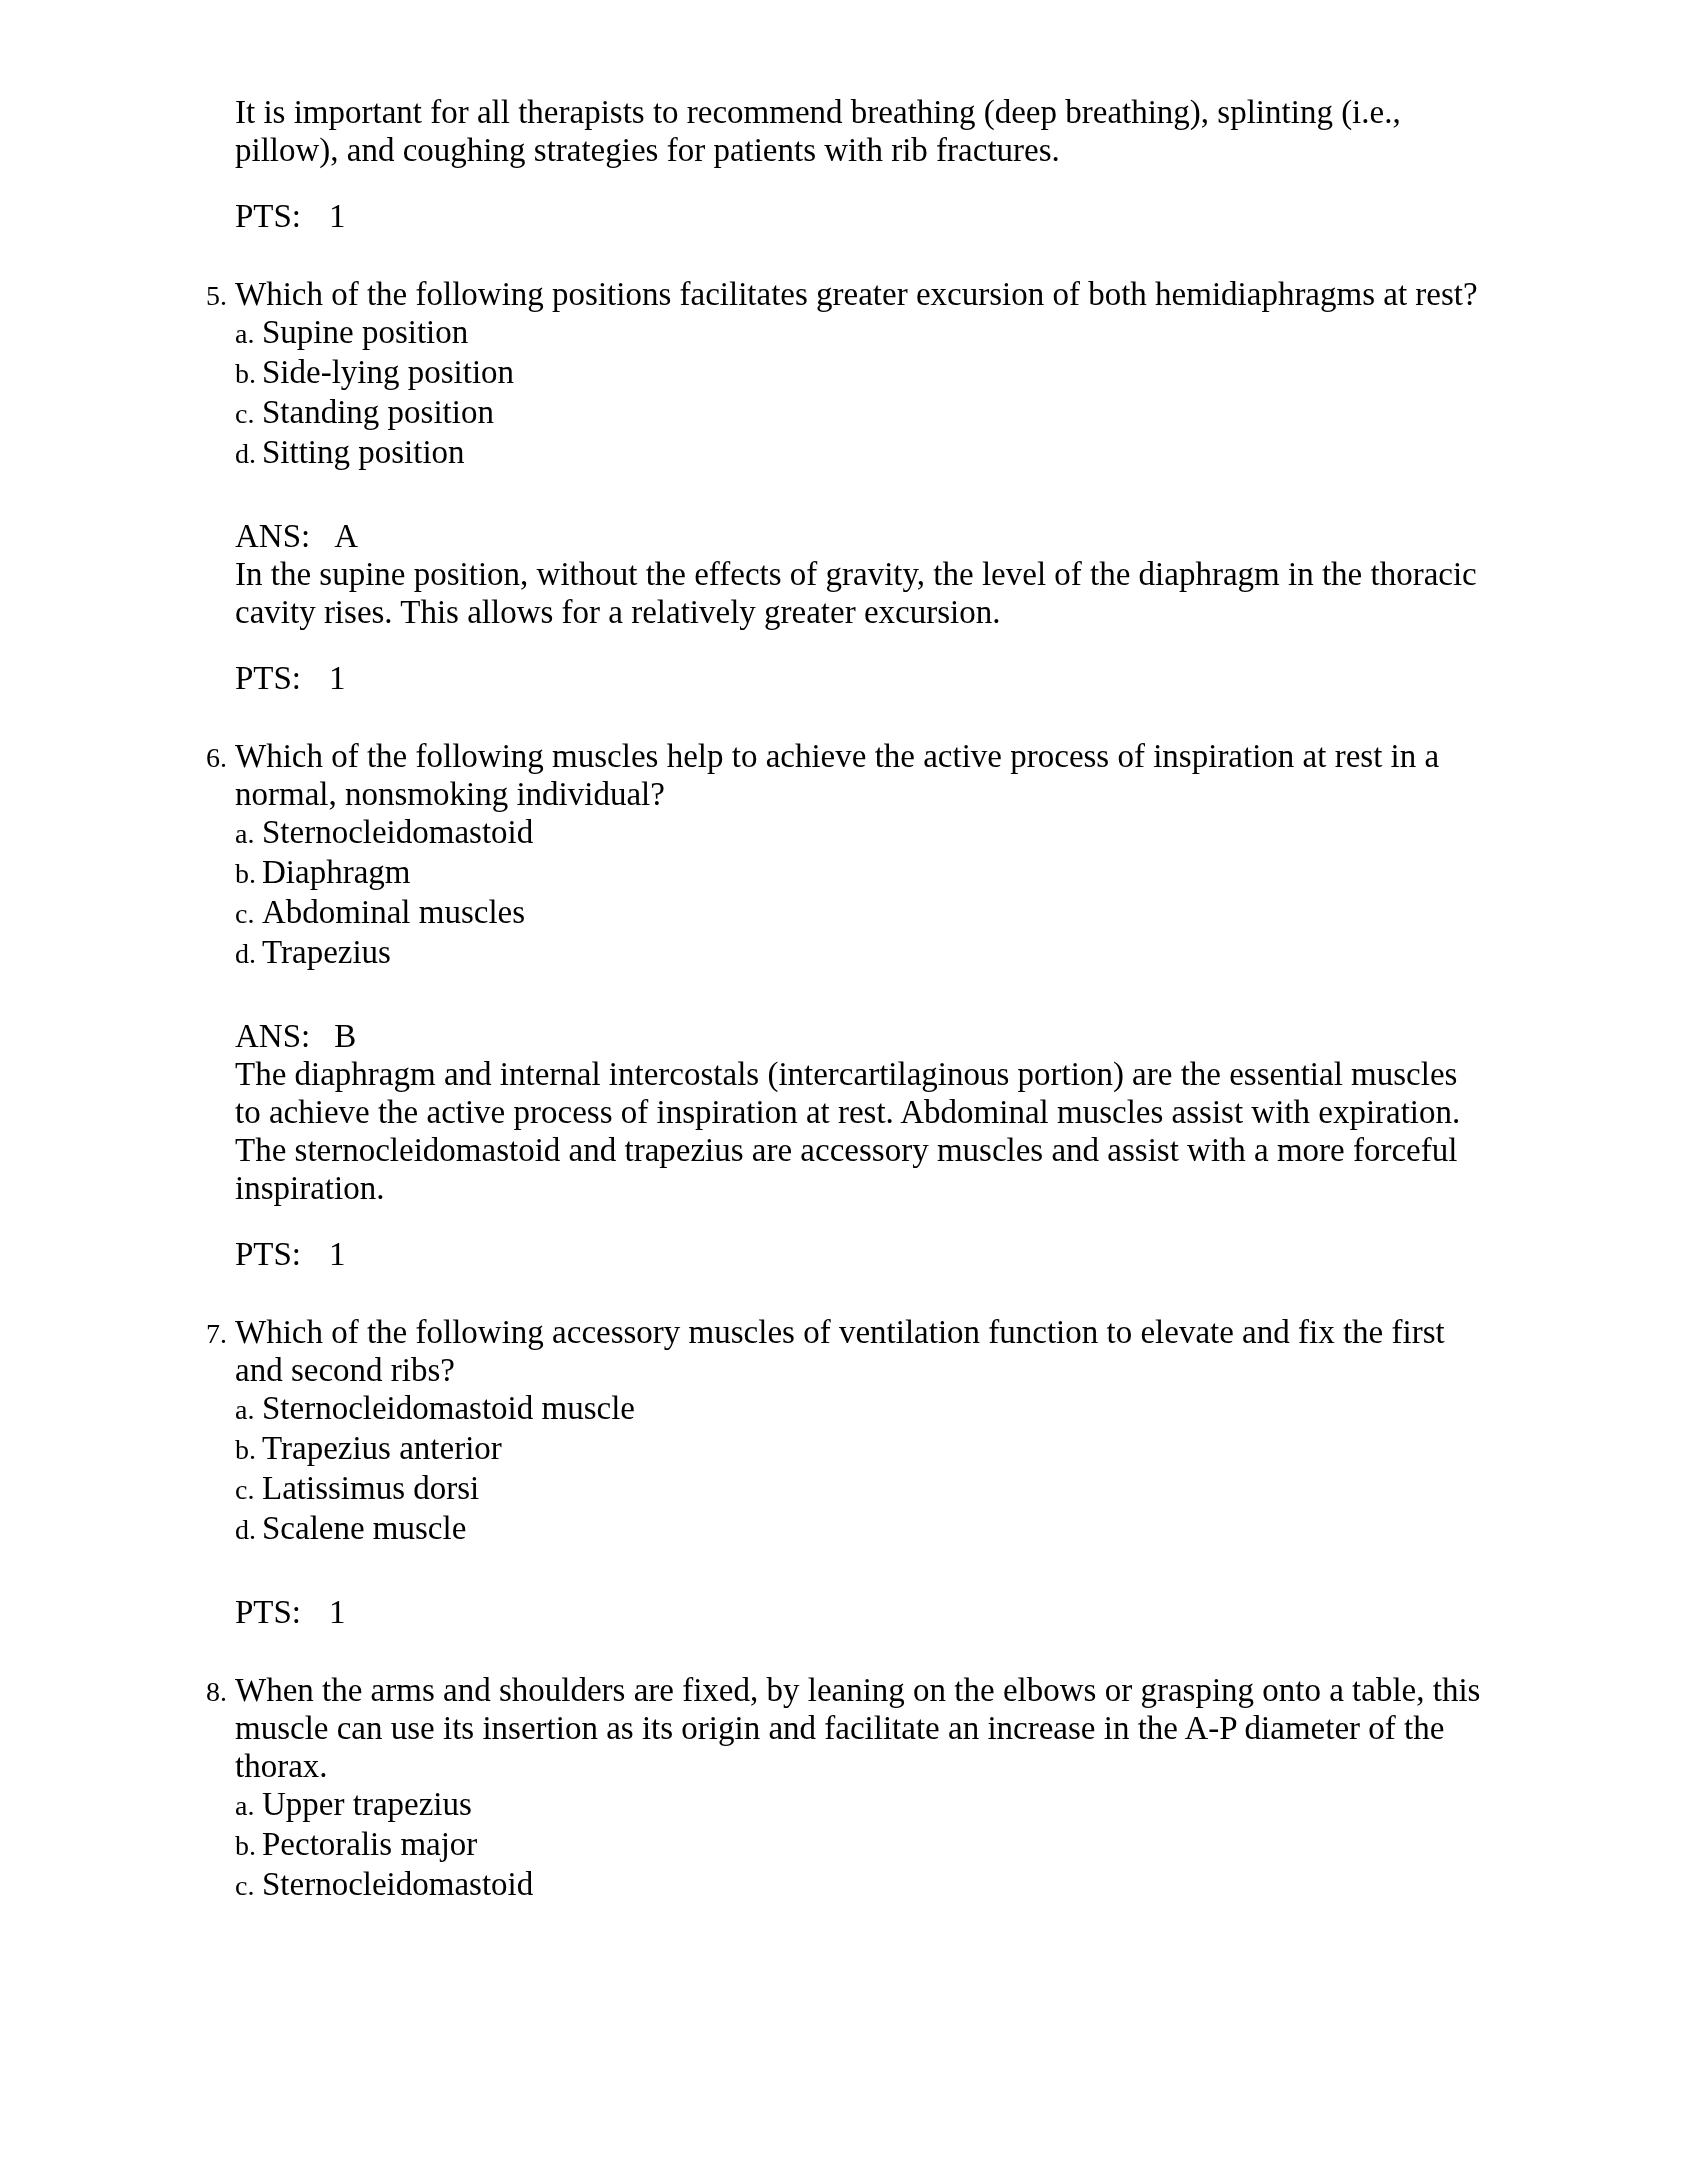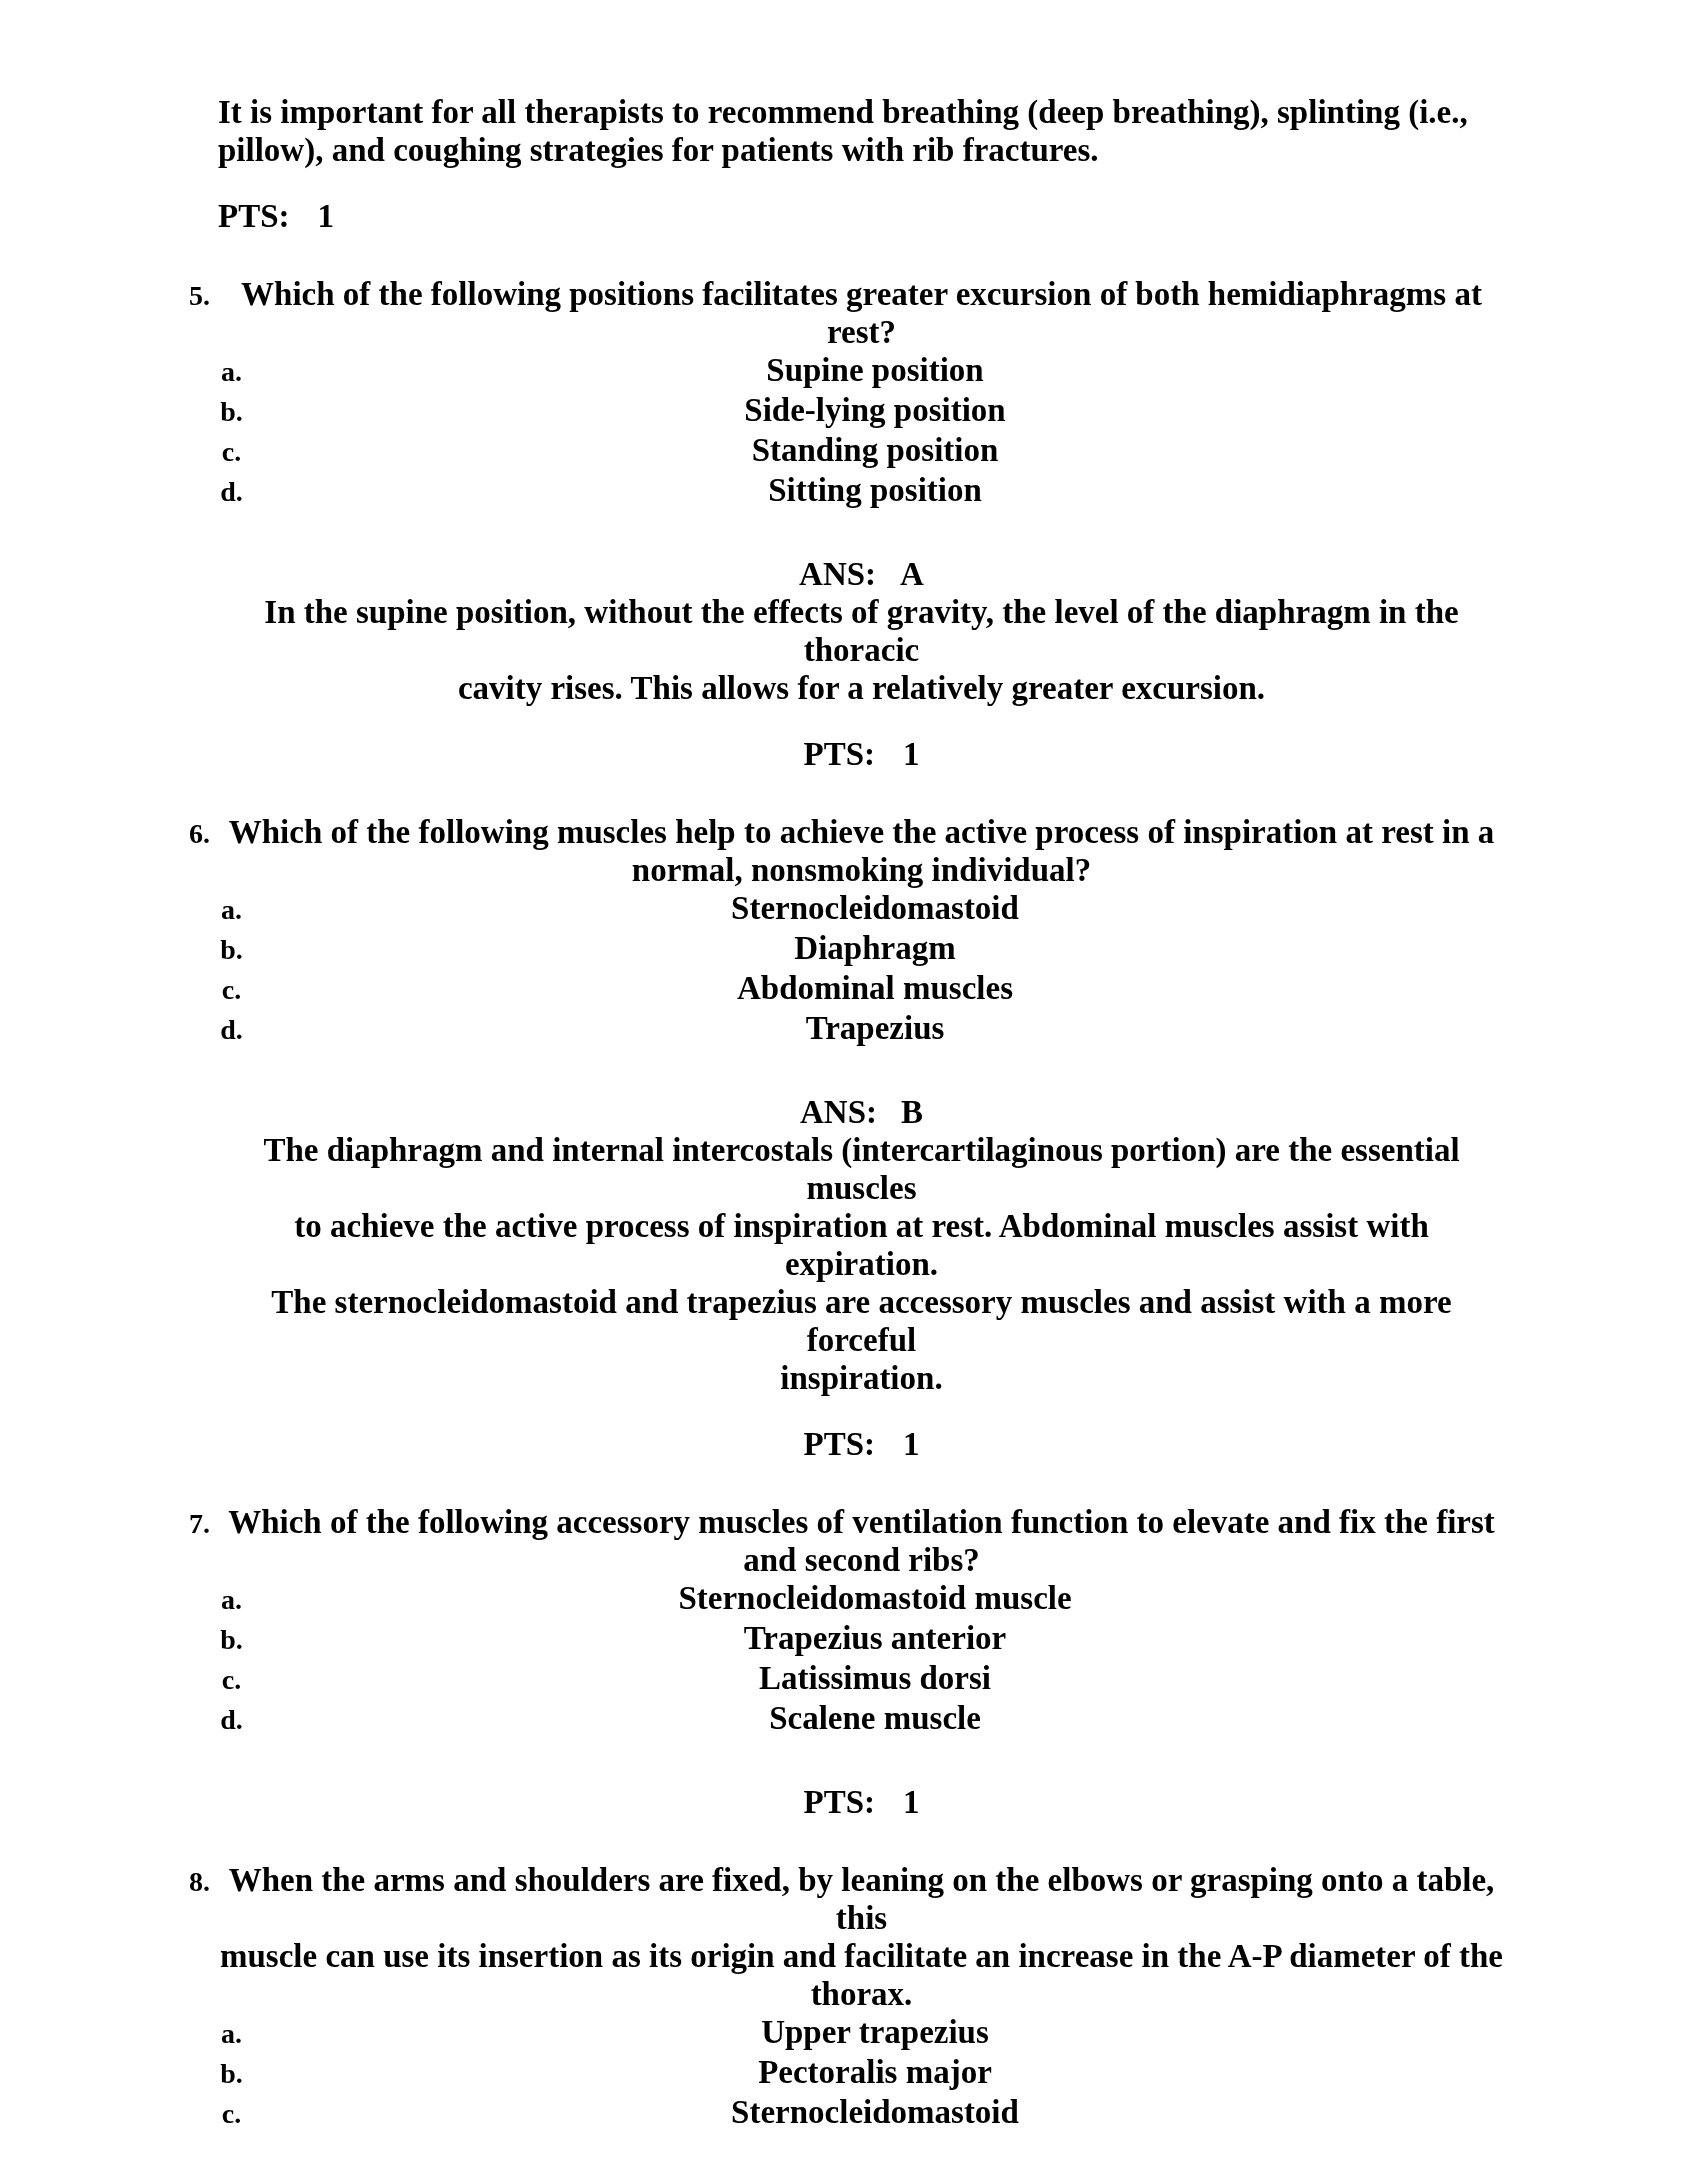--- a/index.html
+++ b/index.html
@@ -9,41 +9,40 @@
     height: 2178px;
     background: #ffffff;
     color: #000000;
     font-family: "Liberation Serif", "DejaVu Serif", serif;
     font-size: 33px;
     line-height: 38px;
     overflow: hidden;
   }
   .content {
     position: absolute;
-    left: 188px;
+    left: 205px;
     top: 93px;
     width: 1317px;
-    font-weight: bold;
   }
   .ml { white-space: pre-line; }
   .intro { margin-left: 30px; }
   .pts { margin-top: 28px; }
   .ptsval { margin-left: 28px; }
   .ansrow { }
   .ansval { margin-left: 24px; }
   .ansblock { margin-top: 44px; }
   .question { display: flex; align-items: baseline; margin-top: 40px; }
   .qnum {
     flex: none;
     width: 22px;
     margin-right: 8px;
     text-align: right;
     font-size: 28px;
   }
-  .qbody { flex: 1; min-width: 0; text-align: center; }
+  .qbody { flex: 1; min-width: 0; }
   .option { display: flex; align-items: baseline; }
   .olet {
     flex: none;
     width: 27px;
     font-size: 28px;
   }
   .otext { flex: 1; min-width: 0; }
 </style>
 </head>
 <body>

